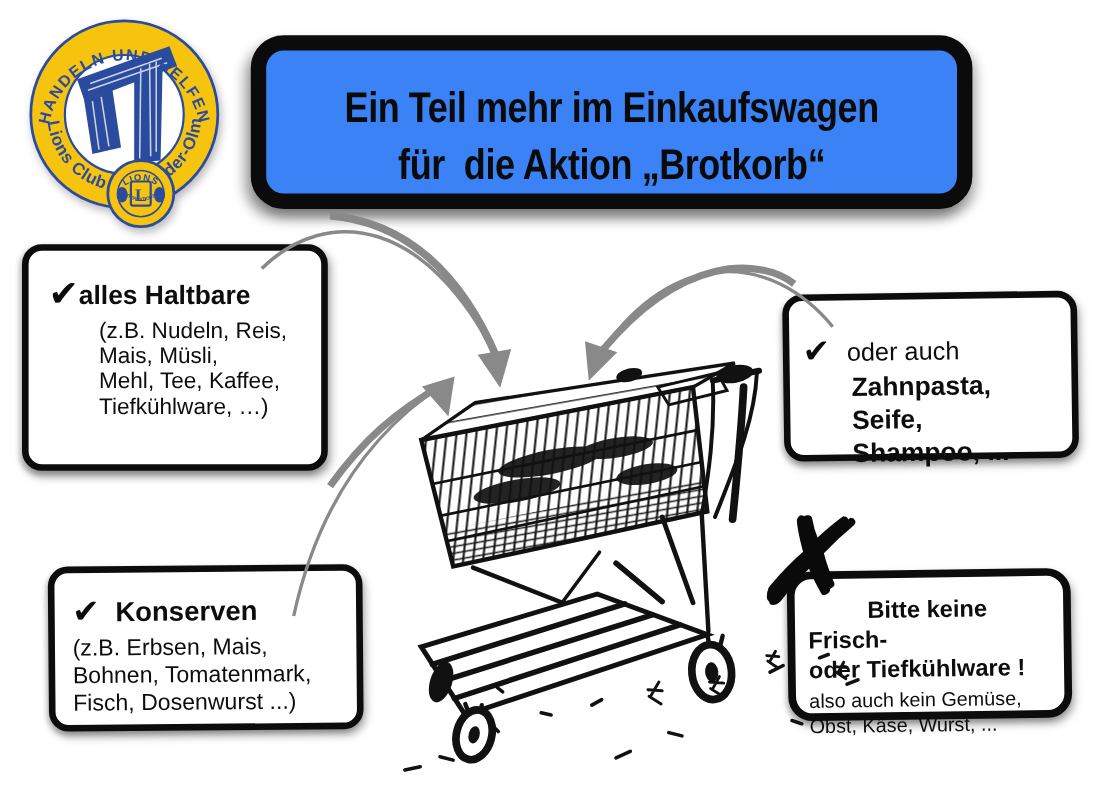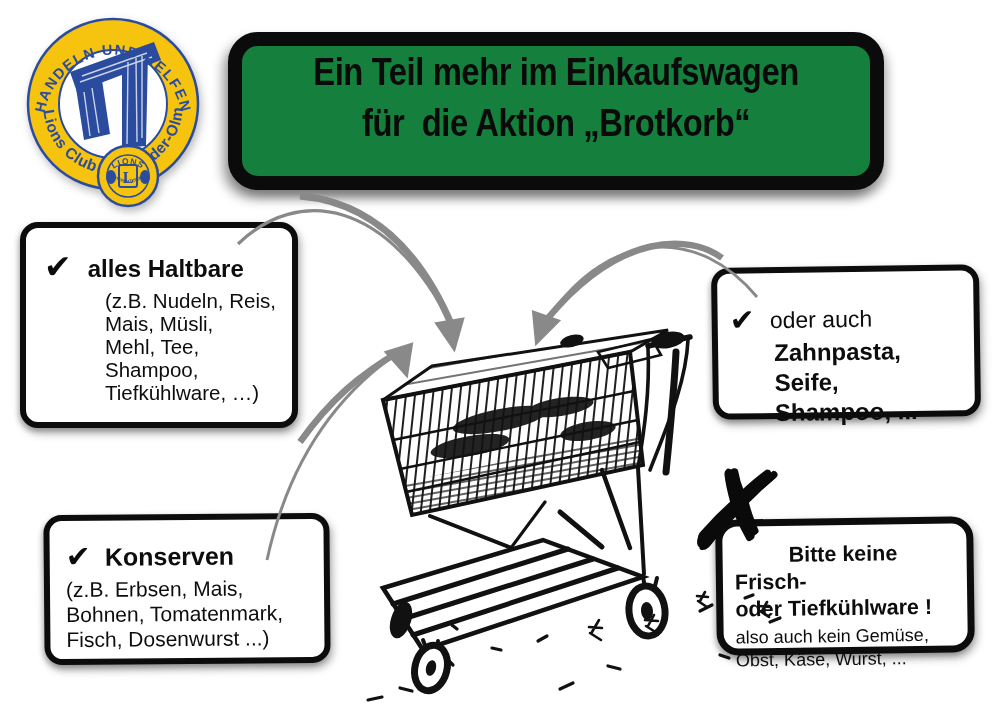--- a/index.html
+++ b/index.html
@@ -3,45 +3,45 @@
 <meta charset="utf-8">
 <style>
   html,body { margin:0; padding:0; background:#fff; }
   .page {
     position:relative; width:1000px; height:724px; background:#ffffff;
     overflow:hidden; font-family:"Liberation Sans", sans-serif; color:#0d0d0d;
   }
   
   .banner {
     position:absolute; left:228px; top:32px; width:656px; height:158px;
-    box-sizing:border-box; background:#15803d; border:14px solid #0b0b0b;
+    box-sizing:border-box; background:#3b82f6; border:14px solid #0b0b0b;
     border-radius:30px;
     box-shadow:-5px 8px 12px rgba(0,0,0,.40), 5px 7px 10px rgba(0,0,0,.22);
-    display:flex; flex-direction:column; justify-content:flex-start; align-items:center;
+    display:flex; flex-direction:column; justify-content:flex-end; align-items:center;
   }
   .banner-inner { transform:scaleX(.84); transform-origin:center; text-align:center; }
   .banner-line {
     font-size:39px; font-weight:bold; line-height:1.32; white-space:pre;
     letter-spacing:-.5px; color:#0a0a0a;
   }
   
   .callout {
     position:absolute; box-sizing:border-box; background:#fff;
     border:6px solid #0c0c0c; border-radius:18px; color:#0d0d0d;
     box-shadow:2px 5px 8px rgba(0,0,0,.35), -2px 3px 5px rgba(0,0,0,.18);
   }
   .check {
     font-family:"DejaVu Sans", sans-serif; font-weight:bold; color:#0b0b0b;
     display:inline-block;
   }
   .box-haltbare { left:20px; top:222px; width:278px; height:206px; padding:24px 8px 0 18px; }
   .box-haltbare .head { display:flex; align-items:flex-start; }
   .box-haltbare .check { font-size:33px; line-height:30px; }
-  .box-haltbare .title { font-size:24px; font-weight:bold; margin-left:16px; padding-top:3px; }
-  .box-haltbare .list { margin-left:61px; margin-top:6px; font-size:20.5px; line-height:23px; }
+  .box-haltbare .title { font-size:24px; font-weight:bold; padding-top:3px; }
+  .box-haltbare .list { margin-left:46px; margin-top:6px; font-size:20.5px; line-height:23px; }
   .box-hygiene { left:712px; top:266px; width:268px; height:152px; padding:34px 6px 0 12px; transform:rotate(-0.8deg); }
   .box-hygiene .head { display:flex; align-items:flex-start; }
   .box-hygiene .check { font-size:30px; line-height:26px; }
   .box-hygiene .intro { font-size:23px; margin-left:15px; }
   .box-hygiene .blist { margin-left:44px; margin-top:4px; font-size:24px; font-weight:bold; line-height:30px; }
   .box-konserven { left:44px; top:514px; width:286px; height:150px; padding:22px 6px 0 16px; transform:rotate(-0.5deg); }
   .box-konserven .head { display:flex; align-items:flex-start; }
   .box-konserven .check { font-size:30px; line-height:27px; }
   .box-konserven .title { font-size:25px; font-weight:bold; margin-left:14px; }
   .box-konserven .list { margin-top:5px; font-size:21px; line-height:25px; }
@@ -123,21 +123,21 @@
   </div>
 
   <div class="callout box-haltbare">
     <div class="head">
       <span class="check">✔</span>
       <span class="title">alles Haltbare</span>
     </div>
     <div class="list">
       <div>(z.B. Nudeln, Reis,</div>
       <div>Mais, Müsli,</div>
-      <div>Mehl, Tee, Shampoo,</div>
+      <div>Mehl, Tee, Kaffee,</div>
       <div>Tiefkühlware, …)</div>
     </div>
   </div>
 
   <div class="callout box-hygiene">
     <div class="head">
       <span class="check">✔</span>
       <span class="intro">oder auch</span>
     </div>
     <div class="blist">

